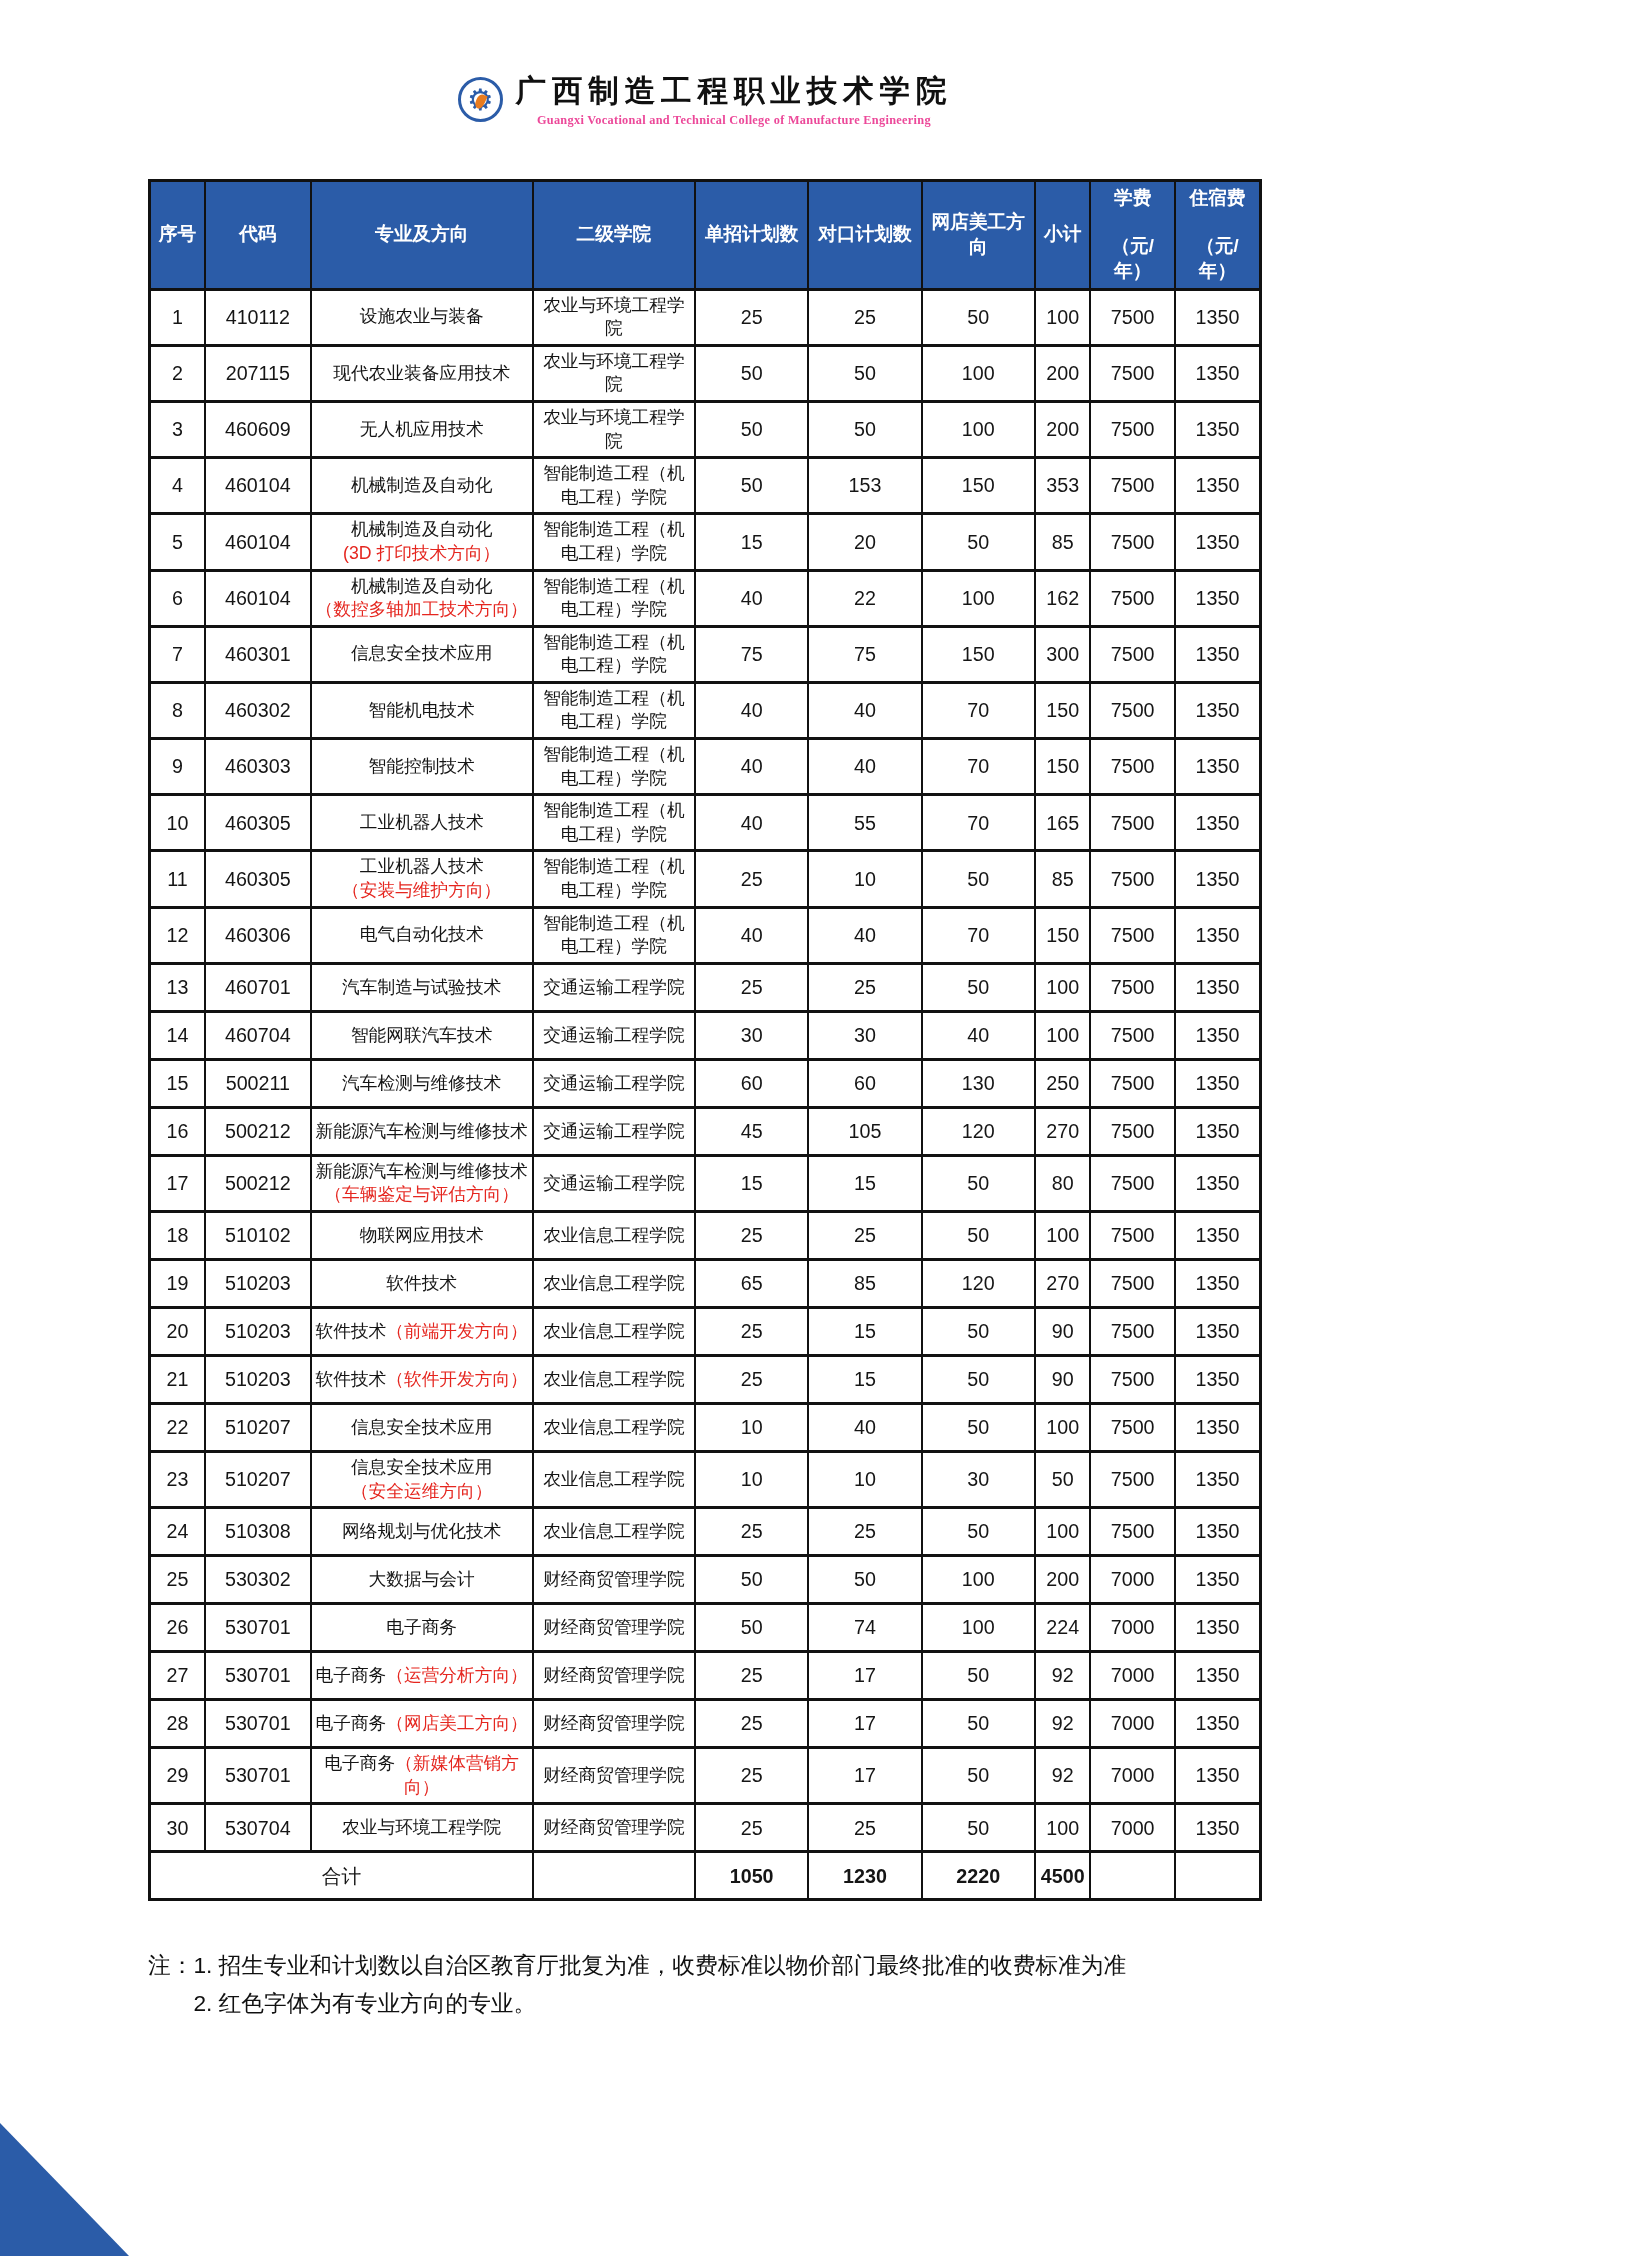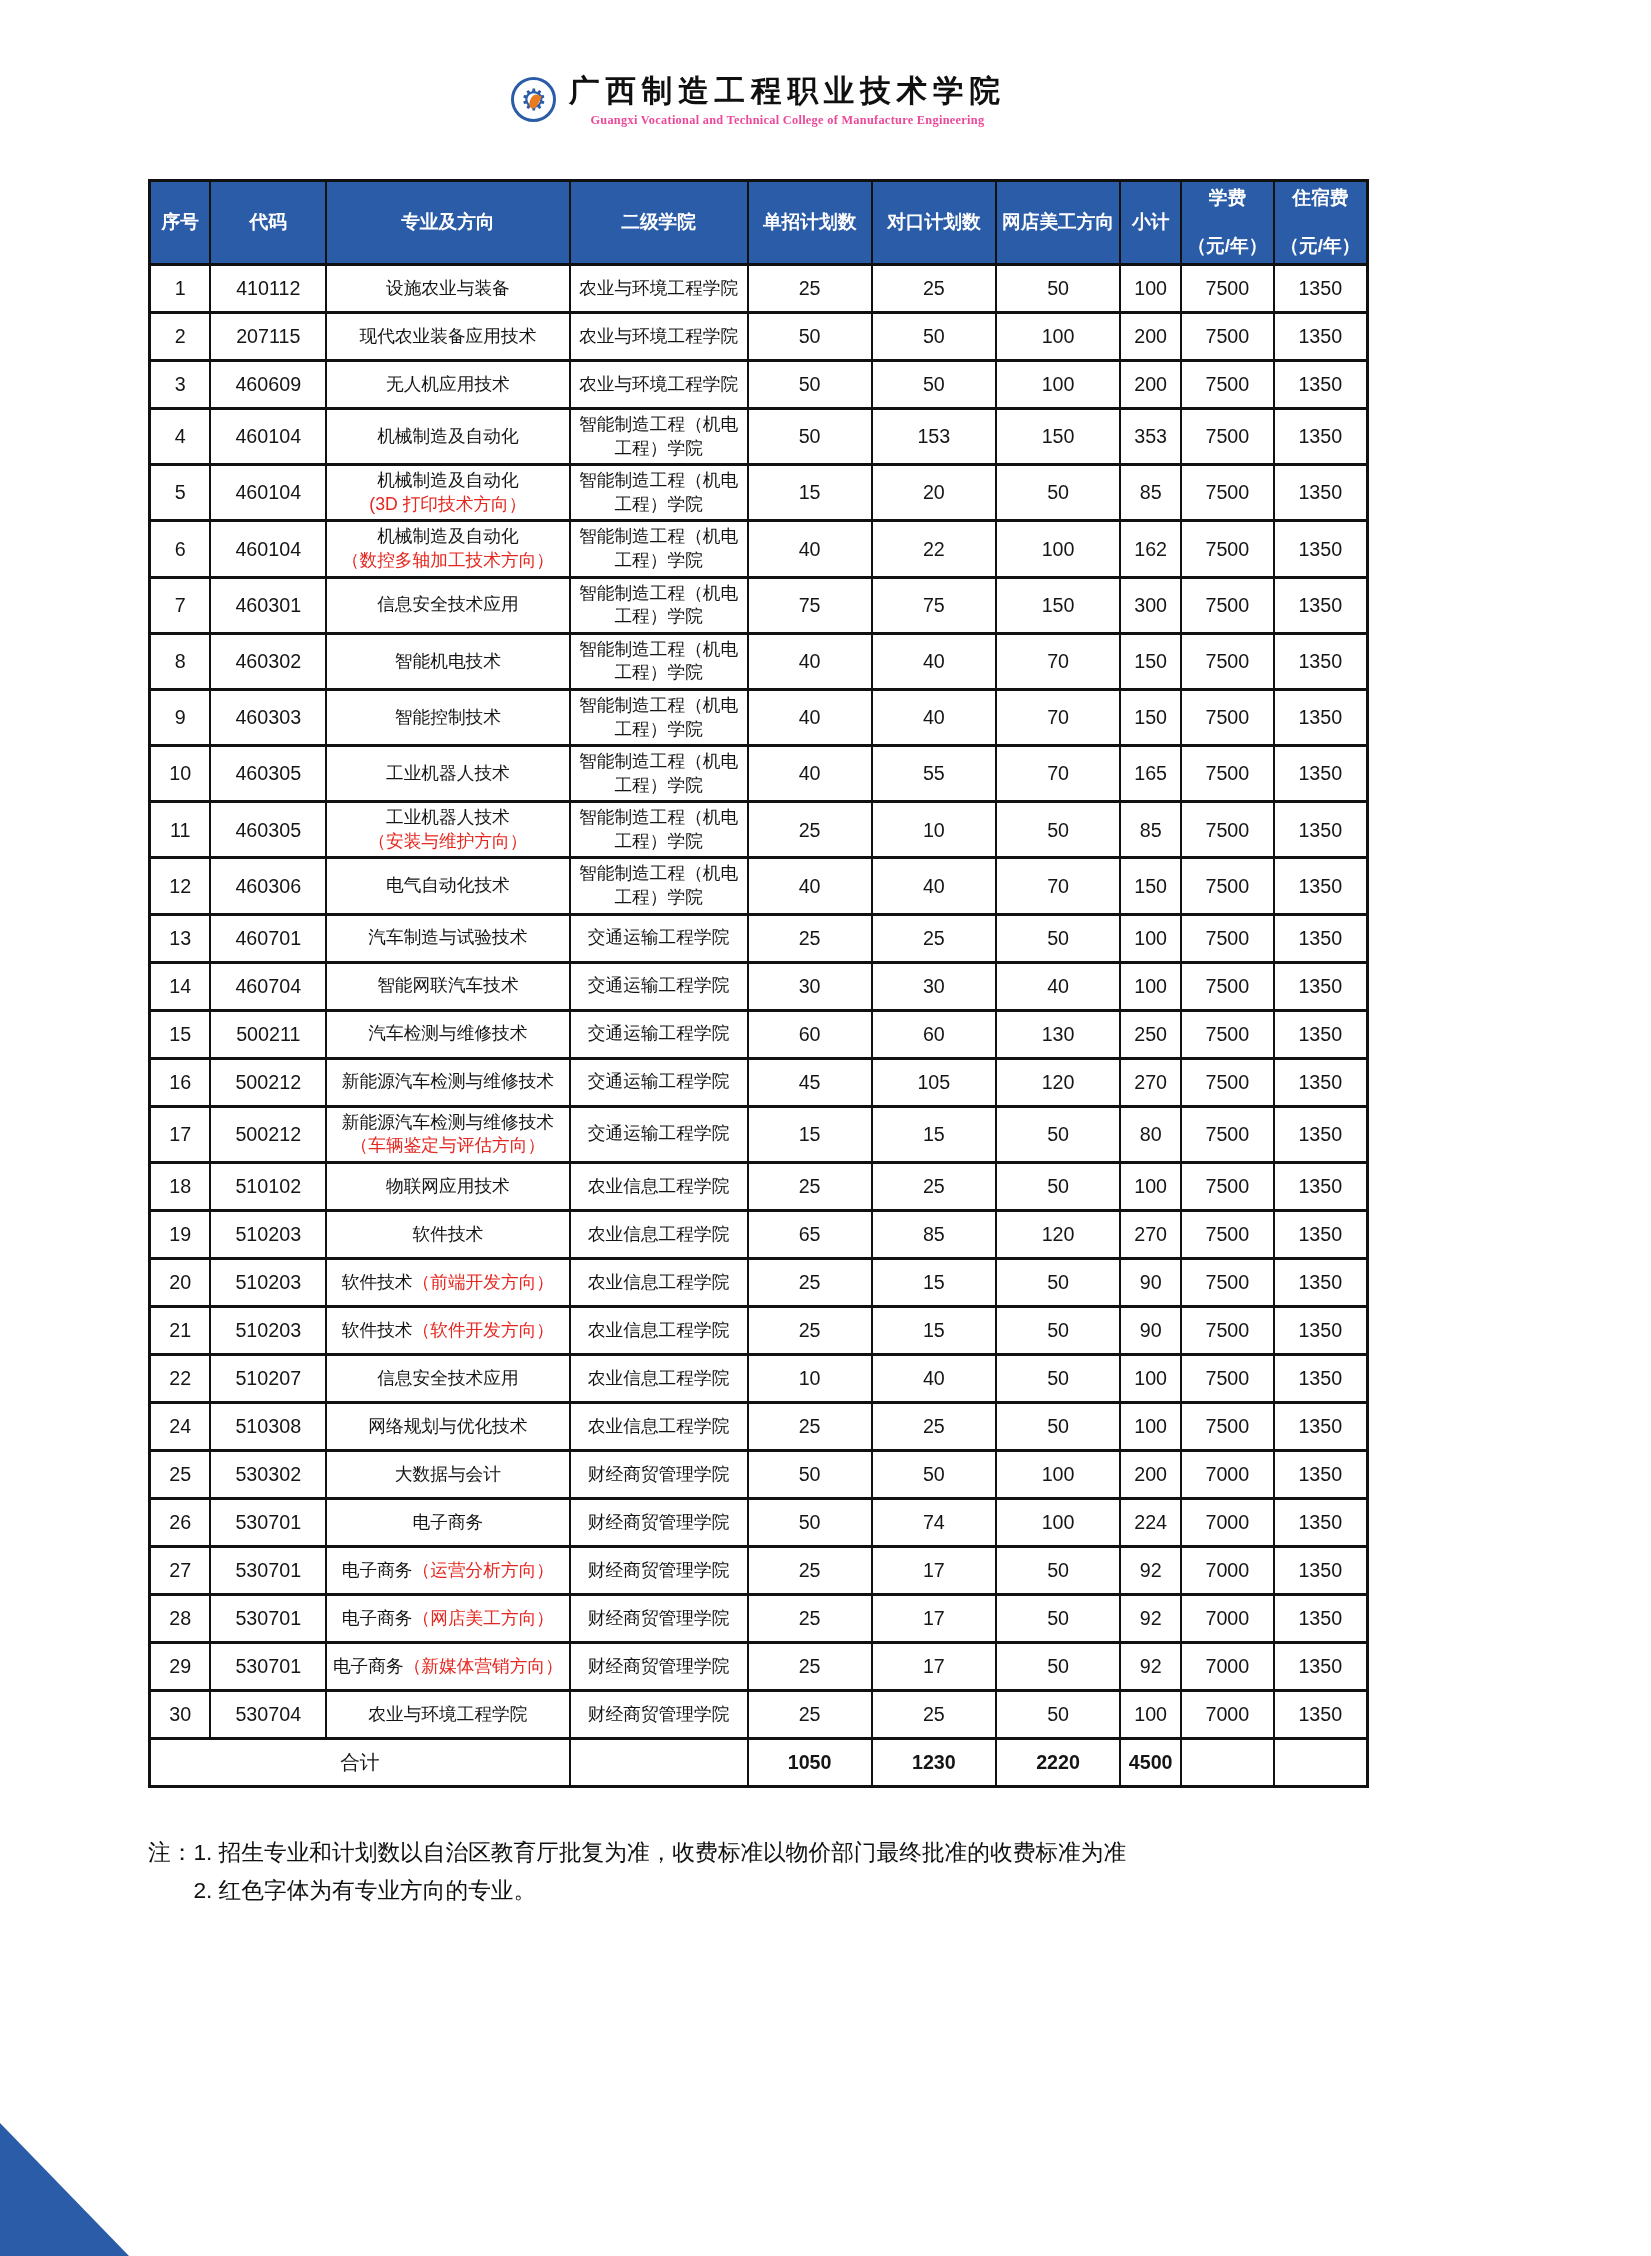--- a/index.html
+++ b/index.html
@@ -1,19 +1,19 @@
 <!DOCTYPE html>
 <html style="--blue: #2B5CA8; --red: #E5261F;"><head>
 <meta charset="utf-8">
 <style>
   :root { --blue:#2B5CA8; --red:#E5261F; --ink:#151515; }
   * { margin:0; padding:0; box-sizing:border-box; }
   body { background:#888; font-family:"Liberation Sans","DejaVu Sans",sans-serif; }
   .page { position:relative; width:1652px; height:2257px; background:#ffffff; overflow:hidden; margin:0 auto; }
-  .content { width:1221px; margin-left:148px; }
+  .content { width:1114px; margin-left:148px; }
 
   
   .logo-row { padding-top:71px; display:flex; align-items:center; justify-content:center; gap:12.8px; }
   .logo-badge { width:45px; height:45px; border-radius:50%; border:3px solid var(--blue);
                 display:flex; align-items:center; justify-content:center; position:relative; flex:0 0 auto; }
   .gear { font-size:29.6px; line-height:29.6px; color:var(--blue); }
   .swoosh { position:absolute; left:15.8px; top:13.8px; width:8.9px; height:14.8px; background:#E87B1E;
             border-radius:70% 0 70% 70%; transform:rotate(24deg); }
   .logo-names { text-align:center; }
   .name-zh { font-family:"DejaVu Serif","Liberation Serif",serif; font-weight:700; font-size:30.5px;
@@ -384,20 +384,32 @@
     <td class="c-major"><span class="major-name">信息安全技术应用</span></td>
     <td class="c-college">农业信息工程学院</td>
     <td class="c-num">10</td>
     <td class="c-num">40</td>
     <td class="c-num">50</td>
     <td class="c-num">100</td>
     <td class="c-num">7500</td>
     <td class="c-num">1350</td>
   </tr>
           <tr>
+    <td class="c-no">23</td>
+    <td class="c-code">510207</td>
+    <td class="c-major"><span class="major-name">信息安全技术应用</span><br><span class="major-dir">（安全运维方向）</span></td>
+    <td class="c-college">农业信息工程学院</td>
+    <td class="c-num">10</td>
+    <td class="c-num">10</td>
+    <td class="c-num">30</td>
+    <td class="c-num">50</td>
+    <td class="c-num">7500</td>
+    <td class="c-num">1350</td>
+  </tr>
+          <tr>
     <td class="c-no">24</td>
     <td class="c-code">510308</td>
     <td class="c-major"><span class="major-name">网络规划与优化技术</span></td>
     <td class="c-college">农业信息工程学院</td>
     <td class="c-num">25</td>
     <td class="c-num">25</td>
     <td class="c-num">50</td>
     <td class="c-num">100</td>
     <td class="c-num">7500</td>
     <td class="c-num">1350</td>

